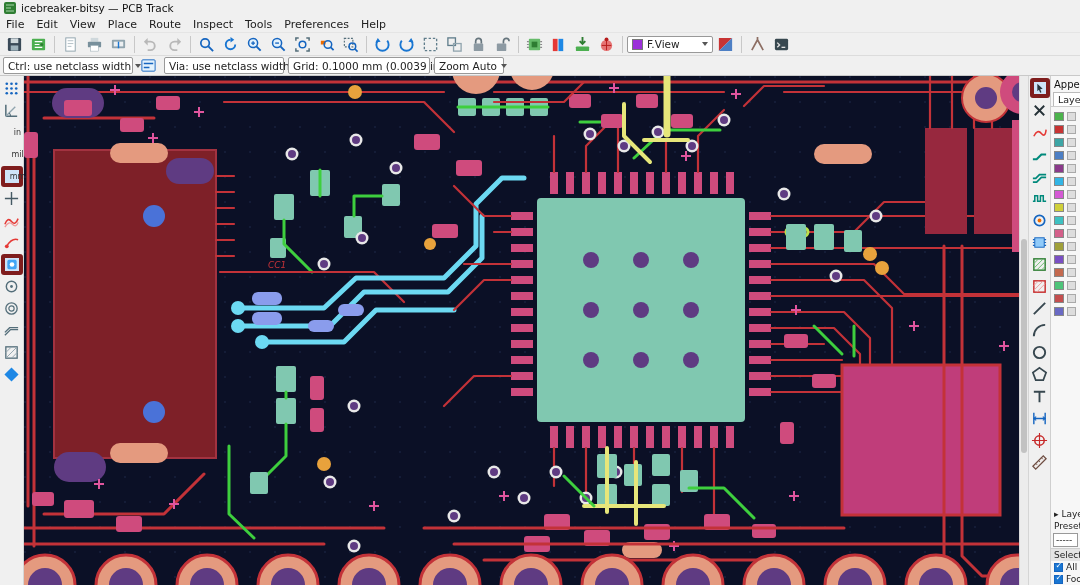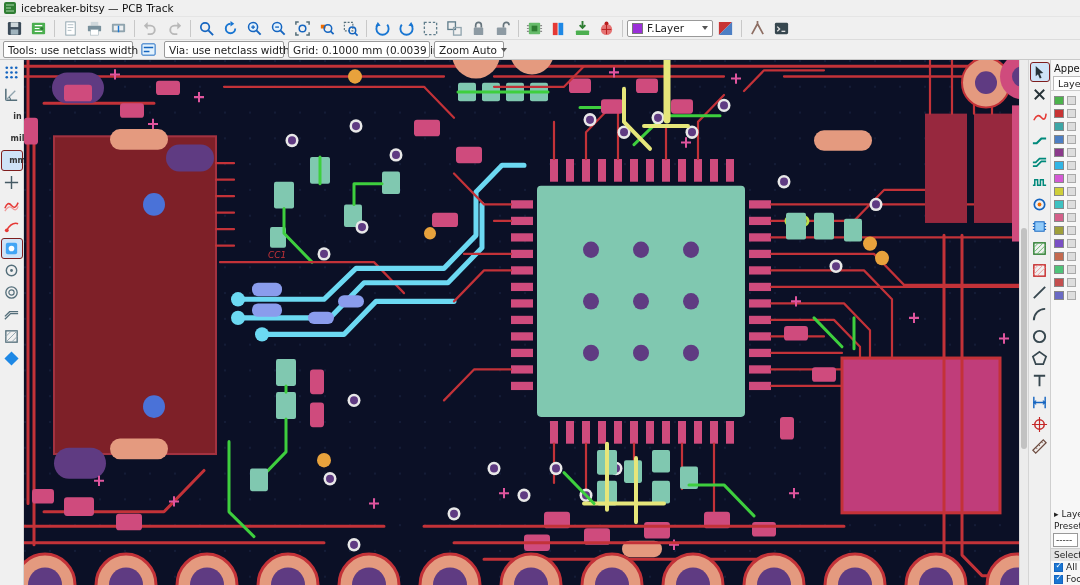--- a/index.html
+++ b/index.html
@@ -7,34 +7,34 @@
   .app { width:1080px; height:585px; display:flex; flex-direction:column; }
 
   
   .titlebar { height:16px; background:#f0f0f0; display:flex; align-items:center; gap:5px; padding:0 4px; font-size:10.5px; color:#111; }
   .menubar { height:16px; background:#f0f0f0; display:flex; align-items:center; font-size:11px; color:#222; }
   .menu-item { padding:0 6px; cursor:default; }
 
   .tb { height:23px; background:#f0f0f0; border-top:1px solid #e5e5e5; display:flex; align-items:center; gap:1px; padding:0 3px; }
   .tb.settings { height:21px; border-top:1px solid #dcdcdc; border-bottom:1px solid #c9c9c9; gap:4px; }
   .tbtn { width:23px; height:21px; display:flex; align-items:center; justify-content:center; border-radius:3px; }
-  .tbtn.active { background:#cfe3f7; border:1px solid #7f1d1d; }
+  .tbtn.active { background:#cfe3f7; border:4px solid #7f1d1d; }
   .sep { width:1px; height:17px; background:#c8c8c8; margin:0 3px; }
   .ic { width:17px; height:17px; }
 
   .combo { height:17px; background:#fff; border:1px solid #999; border-radius:2px; display:flex; align-items:center; font-size:10.5px; color:#222; padding:0 4px; gap:4px; white-space:nowrap; }
   .combo .caret { width:0; height:0; border-left:3.5px solid transparent; border-right:3.5px solid transparent; border-top:4px solid #555; margin-left:auto; }
   .layer-combo { width:86px; }
   .swatch { width:11px; height:11px; border:1px solid #777; display:inline-block; flex:none; }
 
   
   .mainrow { flex:1; display:flex; min-height:0; }
   .ltb { width:24px; background:#f0f0f0; border-right:1px solid #d5d5d5; display:flex; flex-direction:column; align-items:center; padding-top:2px; gap:1px; }
   .ltb .tbtn { width:22px; height:21px; }
-  .unit { font-size:8px; font-weight:bold; color:#333;margin-left:12px; }
+  .unit { font-size:8px; font-weight:normal; color:#333;margin-left:12px; }
   .canvas { flex:1; position:relative; min-width:0; }
   .canvas svg { position:absolute; inset:0; width:100%; height:100%; display:block; }
   .vscroll { width:9px; background:#ececec; border-left:1px solid #dadada; position:relative; }
   .vthumb { position:absolute; left:1px; right:1px; top:32%; height:42%; background:#c2c2c2; border-radius:4px; }
   .rtb { width:22px; background:#f0f0f0; border-left:1px solid #d5d5d5; display:flex; flex-direction:column; align-items:center; padding-top:2px; gap:2px; }
   .rtb .tbtn { width:20px; height:20px; }
 
   
   .rpanel { width:30px; background:#f7f7f7; border-left:1px solid #cfcfcf; overflow:hidden; position:relative; font-size:10px; color:#222; }
   .rp-header { white-space:nowrap; font-size:10px; padding:3px 2px 2px 3px; color:#111; }
@@ -72,20 +72,31 @@
 <div class="app">
 
   <div class="titlebar">
     <svg class="ic" style="width:12px;height:12px" viewBox="0 0 12 12">
         <rect width="12" height="12" rx="2" fill="#2e7d32"></rect>
         <path d="M2,3 H10 M2,6 H7 M2,9 H10" stroke="#a5d6a7" stroke-width="1.2"></path>
       </svg>
     <span>icebreaker-bitsy — PCB Track</span>
   </div>
 
+  <div class="menubar" id="menubar">
+      <span class="menu-item">File</span>
+      <span class="menu-item">Edit</span>
+      <span class="menu-item">View</span>
+      <span class="menu-item">Place</span>
+      <span class="menu-item">Route</span>
+      <span class="menu-item">Inspect</span>
+      <span class="menu-item">Tools</span>
+      <span class="menu-item">Preferences</span>
+      <span class="menu-item">Help</span>
+    </div>
 
   <div class="tb">
     <div class="tbtn">
         <svg class="ic" viewBox="0 0 18 18">
           <rect x="2" y="2" width="14" height="14" rx="1.5" fill="#3a4a58"></rect>
           <rect x="5" y="2.5" width="8" height="5" fill="#cfd8dc"></rect>
           <rect x="5" y="10" width="8" height="5.5" fill="#9fb3bd"></rect>
         </svg>
       </div>
     <div class="tbtn">
@@ -235,21 +246,21 @@
     <div class="tbtn">
         <svg class="ic" viewBox="0 0 18 18">
           <circle cx="9" cy="10" r="6" fill="#e57373"></circle>
           <circle cx="9" cy="3.5" r="2" fill="#b71c1c"></circle>
           <path d="M9,5 V15 M4,10 H14" stroke="#b71c1c" stroke-width="1"></path>
         </svg>
       </div>
     <div class="sep"></div>
     <div class="combo layer-combo">
       <span class="swatch" style="background: rgb(155, 48, 217);"></span>
-      <span>F.Layer</span>
+      <span>F.View</span>
       <span class="caret"></span>
     </div>
     <div class="tbtn">
         <svg class="ic" viewBox="0 0 18 18">
           <path d="M2,2 H16 L2,16 Z" fill="#c83434"></path>
           <path d="M16,2 V16 H2 Z" fill="#4d7fc4"></path>
         </svg>
       </div>
     <div class="sep"></div>
     <div class="tbtn">
@@ -261,21 +272,21 @@
         <svg class="ic" viewBox="0 0 18 18">
           <rect x="2" y="3" width="14" height="12" rx="1.5" fill="#37474f"></rect>
           <path d="M4.5,7 L7,9.5 L4.5,12" stroke="#e0e0e0" stroke-width="1.4" fill="none"></path>
           <path d="M9,12 H13" stroke="#e0e0e0" stroke-width="1.4"></path>
         </svg>
       </div>
   </div>
 
   <div class="tb settings">
     <div class="combo" style="width:130px">
-        <span>Tools: use netclass width</span>
+        <span>Ctrl: use netclass width</span>
         <span class="caret"></span>
       </div>
     <div class="tbtn">
         <svg class="ic" viewBox="0 0 18 18">
           <rect x="2" y="3" width="14" height="12" rx="1" fill="#e3f2fd" stroke="#1565c0"></rect>
           <path d="M4,7 H14 M4,11 H10" stroke="#1565c0" stroke-width="1.6"></path>
         </svg>
       </div>
     <div class="combo" style="width:120px">
         <span>Via: use netclass width</span>

